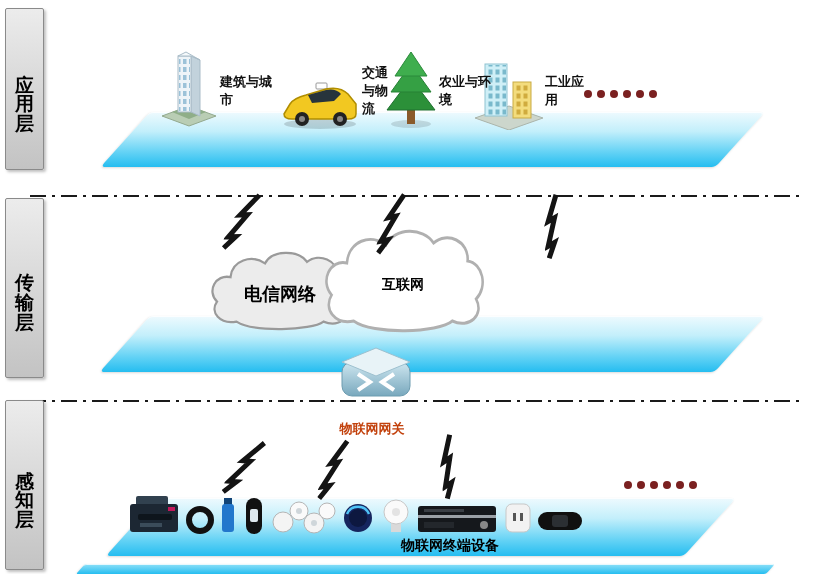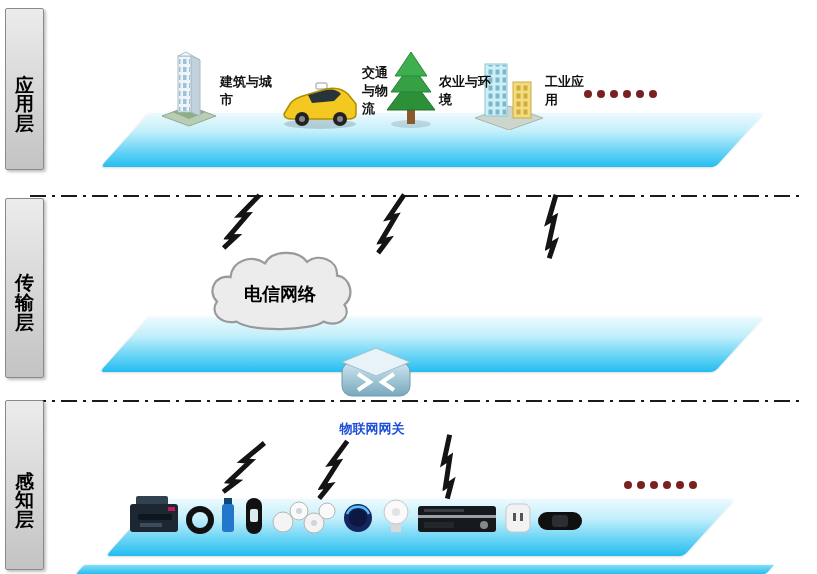--- a/index.html
+++ b/index.html
@@ -39,21 +39,21 @@
   .cloud{position:absolute;display:flex;align-items:center;justify-content:center;z-index:3;}
   .cloud svg{position:absolute;inset:0;width:100%;height:100%;}
   .cloud-label{position:relative;font-weight:700;color:#000;font-family:"Liberation Serif",serif;z-index:1;}
 
   
   .bolt{position:absolute;z-index:4;}
 
   
   .gateway{position:absolute;left:330px;top:344px;width:92px;height:72px;z-index:5;}
   .gateway-label{position:absolute;left:297px;top:420px;width:150px;text-align:center;
-    font-size:13px;font-weight:600;color:#1d4ed8;font-family:"Liberation Serif",serif;z-index:5;}
+    font-size:13px;font-weight:600;color:#c2410c;font-family:"Liberation Serif",serif;z-index:5;}
 
   
   .devices-row{position:absolute;left:130px;top:484px;width:480px;height:50px;
     display:flex;align-items:flex-end;gap:6px;z-index:3;}
   .perc-label{position:absolute;left:320px;top:537px;width:260px;text-align:center;
     font-weight:700;font-size:14px;color:#000;font-family:"Liberation Serif",serif;z-index:3;}
 
   
   .dots{position:absolute;display:flex;gap:5px;z-index:3;}
   .dots i{width:8px;height:8px;border-radius:50%;background:#7a2020;display:block;}
@@ -184,20 +184,26 @@
       </svg>
   </div>
 
   <div class="cloud" style="left:205px;top:248px;width:150px;height:92px;">
     <svg viewBox="0 0 200 120" preserveAspectRatio="none">
       <path stroke="#9a9a9a" stroke-width="3" d="M42,96 C20,100 6,84 16,70 C2,56 14,34 34,38 C36,16 62,8 80,20 C90,2 124,2 136,18 C152,6 178,16 176,36 C194,38 200,62 186,74 C196,90 178,104 158,96 C142,108 64,110 42,96 Z" fill="#ececec"></path>
     </svg>
     <div class="cloud-label" style="font-size:18px;">电信网络</div>
   </div>
 
+  <div class="cloud" style="left:318px;top:225px;width:170px;height:120px;">
+    <svg viewBox="0 0 200 120" preserveAspectRatio="none">
+      <path stroke="#b0b0b0" stroke-width="3" d="M42,96 C20,100 6,84 16,70 C2,56 14,34 34,38 C36,16 62,8 80,20 C90,2 124,2 136,18 C152,6 178,16 176,36 C194,38 200,62 186,74 C196,90 178,104 158,96 C142,108 64,110 42,96 Z" fill="#ffffff"></path>
+    </svg>
+    <div class="cloud-label" style="font-size:14px;">互联网</div>
+  </div>
 
 
   <div class="gateway">
     <svg width="92" height="72" viewBox="0 0 92 72">
       <rect x="12" y="18" width="68" height="34" rx="10" fill="url(#gwg)" stroke="#6d9cb0"></rect>
       <polygon points="12,18 46,4 80,18 46,32" fill="#e8f3f7" stroke="#9dc0cf"></polygon>
       <polyline points="28,30 40,38 28,46" stroke="#ffffff" stroke-width="4" fill="none"></polyline>
       <polyline points="64,30 52,38 64,46" stroke="#ffffff" stroke-width="4" fill="none"></polyline>
     </svg>
   </div>
@@ -267,20 +273,21 @@
       <rect x="2" y="2" width="24" height="28" rx="6" fill="#f2f2f2" stroke="#c7c7c7"></rect>
       <rect x="9" y="11" width="3" height="8" fill="#555"></rect>
       <rect x="16" y="11" width="3" height="8" fill="#555"></rect>
     </svg>
     <svg width="44" height="26">
       <rect x="0" y="4" width="44" height="18" rx="9" fill="#101010"></rect>
       <rect x="14" y="7" width="16" height="12" rx="3" fill="#2b2f33"></rect>
     </svg>
   </div>
 
+  <div class="perc-label">物联网终端设备</div>
 
   <div class="dots perc-dots" title="……">
     <i></i>
       <i></i>
       <i></i>
       <i></i>
       <i></i>
       <i></i>
   </div>
 

